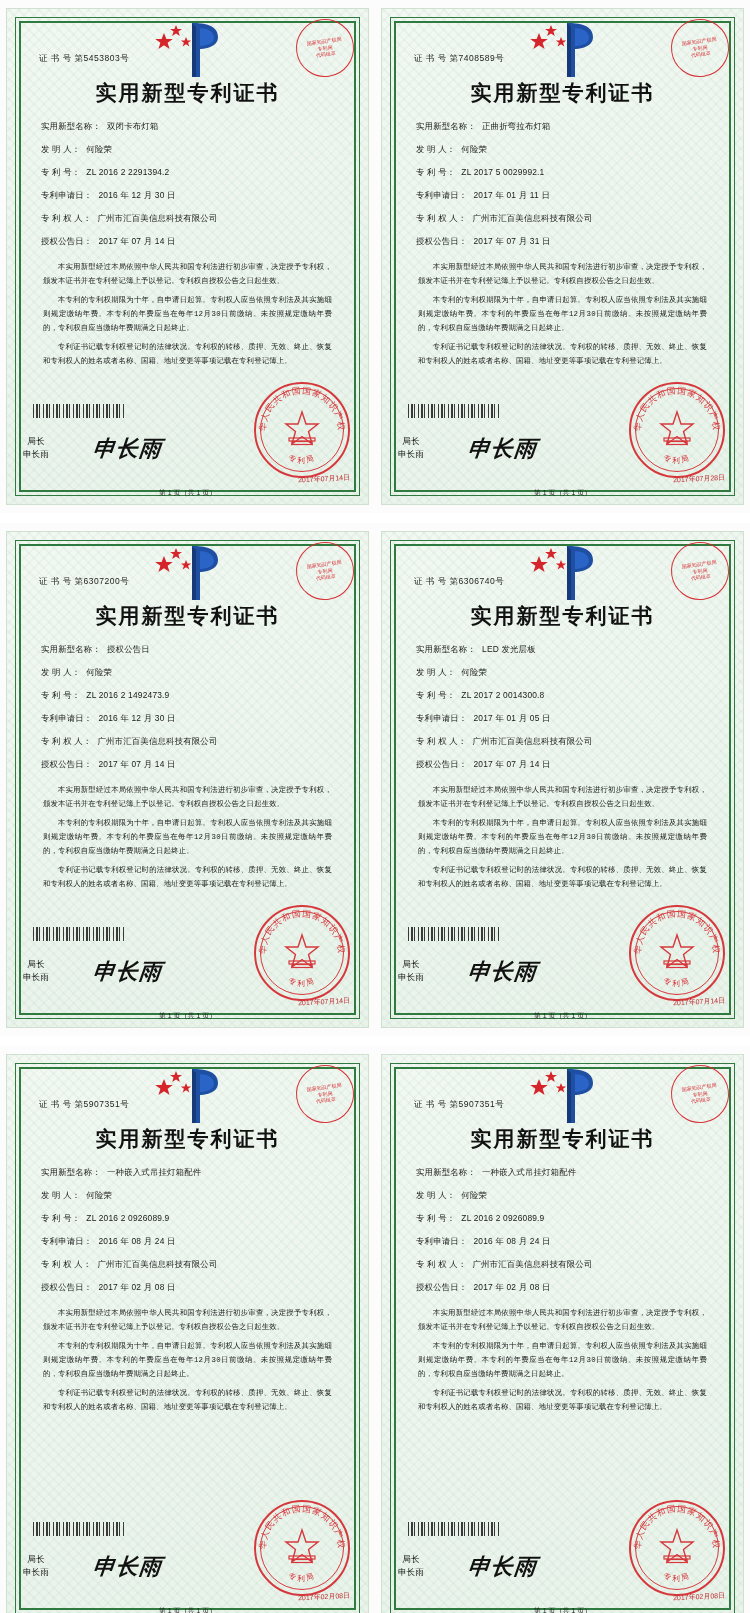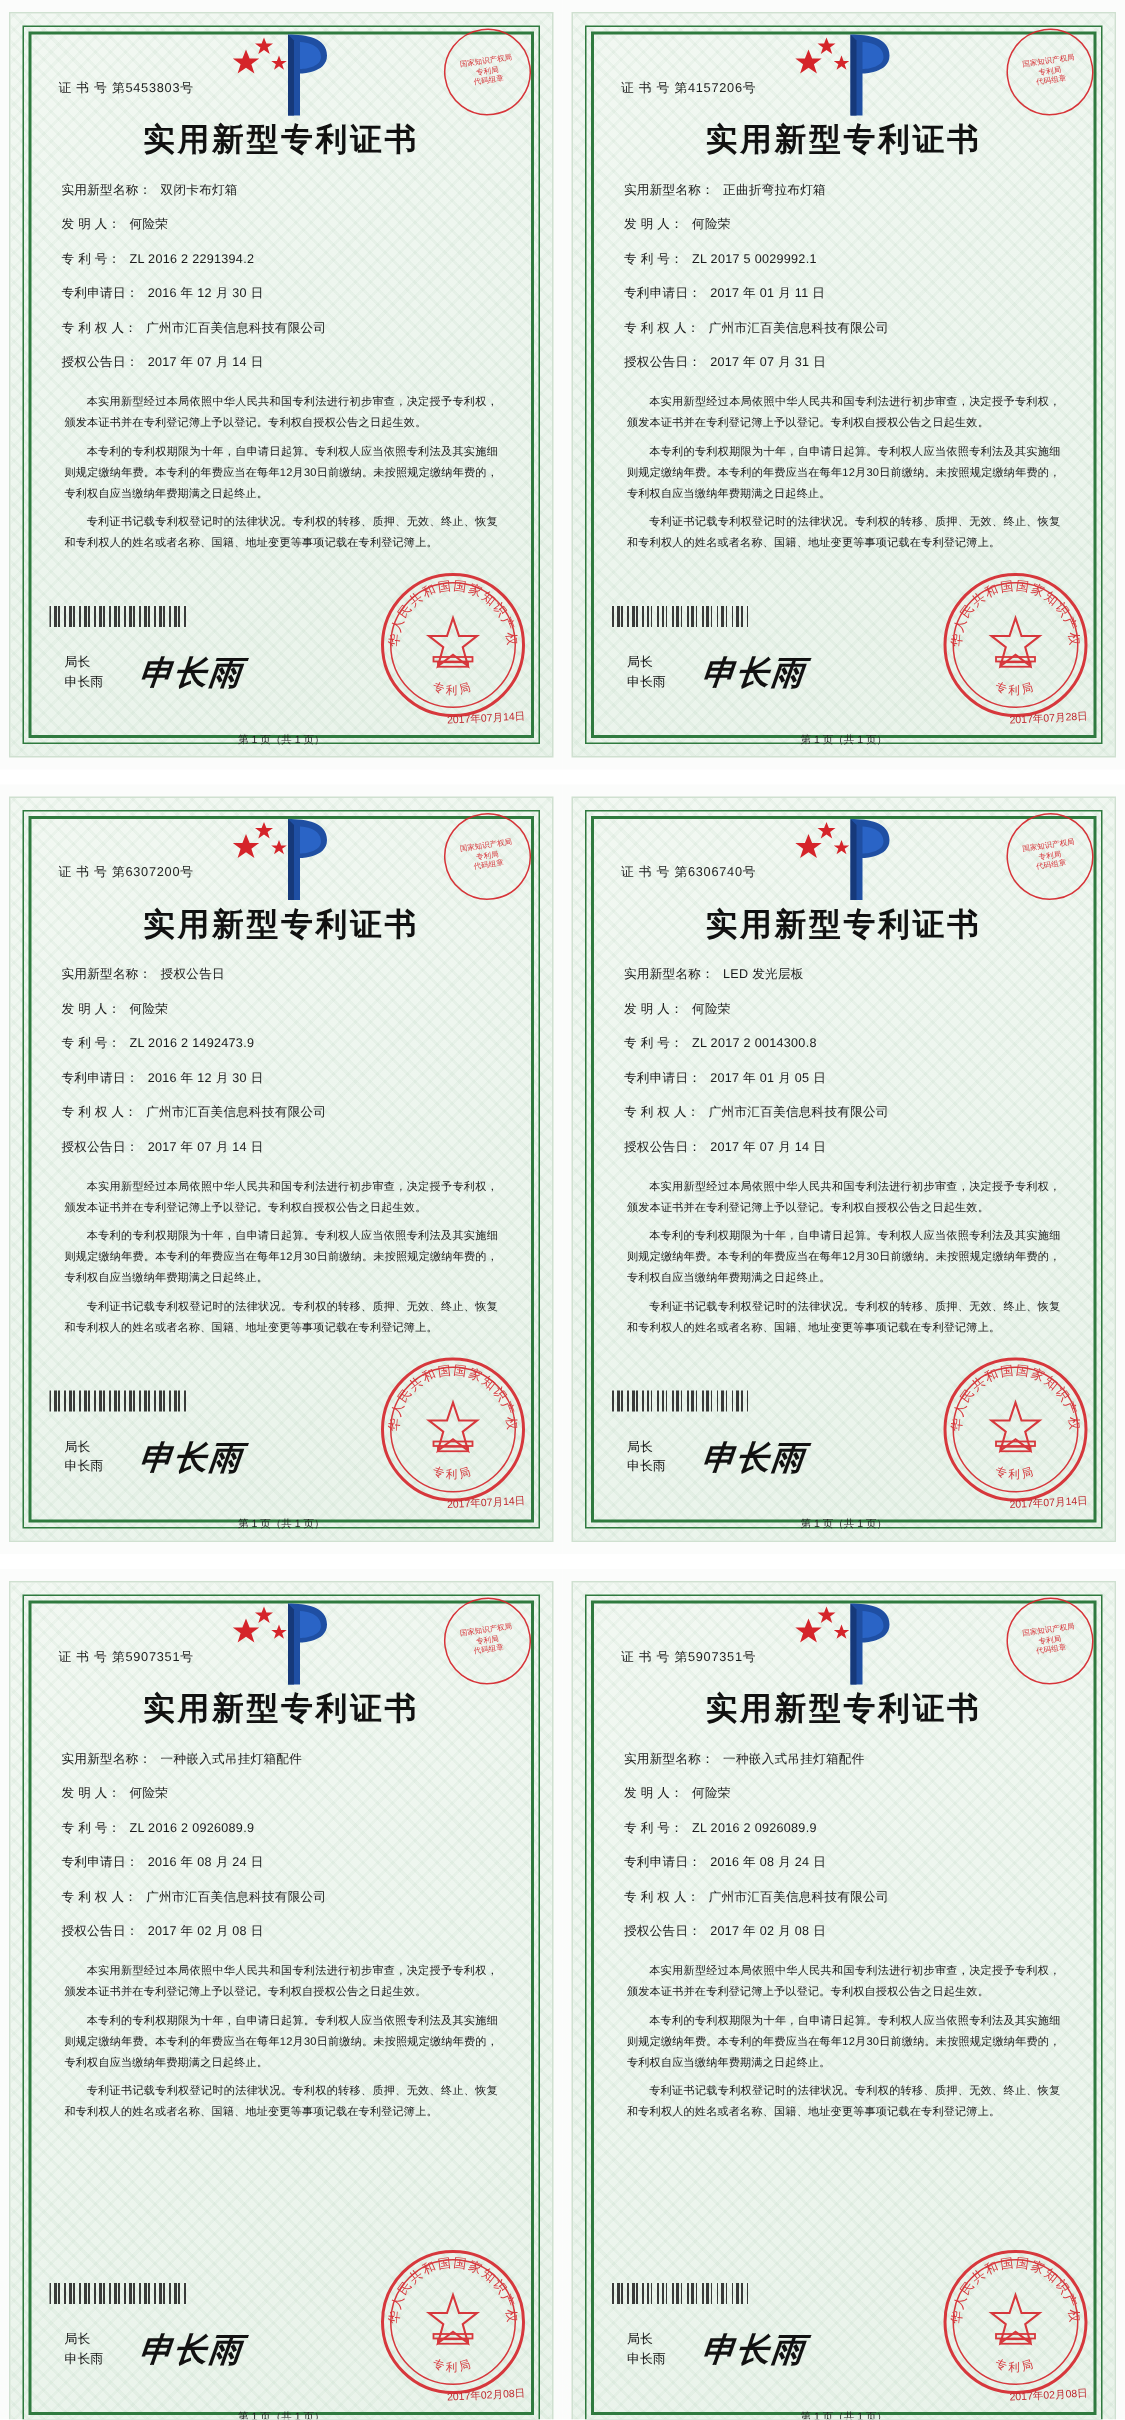--- a/index.html
+++ b/index.html
@@ -114,43 +114,44 @@
   
   .body-text {
     margin: 14px 10px 0 10px;
     font-size: 7.4px;
     line-height: 1.85;
     color: #1a1a1a;
     text-align: justify;
     text-indent: 2em;
     letter-spacing: 0.15px;
   }
-  .body-text p { margin: 0 0 6px 0; }
+  .body-text p { margin: 0 0 6px 0; font-family: Liberation Mono, monospace; }
   
   .barcode {
     position: absolute;
     left: 26px;
     bottom: 86px;
     width: 92px; height: 14px;
     background: repeating-linear-gradient(
       90deg,
       #1a1a1a 0 1px, transparent 1px 3px,
       #1a1a1a 3px 5px, transparent 5px 6px,
       #1a1a1a 6px 7px, transparent 7px 10px
     );
     opacity: 0.85;
   }
   
   .sig-block {
     position: absolute;
-    left: 36px;
+    left: 16px;
     bottom: 44px;
     font-size: 8.6px;
     line-height: 1.45;
     color: #111;
+    text-align: center;
   }
   .sig-script {
     position: absolute;
     left: 86px;
     bottom: 40px;
     font-family: "DejaVu Serif", "Liberation Serif", serif;
     font-style: italic;
     font-weight: bold;
     font-size: 22px;
     color: #111;
@@ -320,21 +321,21 @@
           </svg>
         </div>
 
         <div class="round-seal">
           <span>国家知识产权局</span>
           <span>专利局</span>
           <span>代码组章</span>
         </div>
 
         <div class="cert-no">
-          <span>证 书 号  第</span><span class="cn-val">4157206</span><span>号</span>
+          <span>证 书 号  第</span><span class="cn-val">7408589</span><span>号</span>
         </div>
 
         <div class="title">实用新型专利证书</div>
 
         <div class="fields">
           <div class="field">
             <span class="lbl">实用新型名称：</span><span class="val f-name">正曲折弯拉布灯箱</span>
           </div>
           <div class="field">
             <span class="lbl">发  明  人：</span><span class="val f-inventor">何险荣</span>

